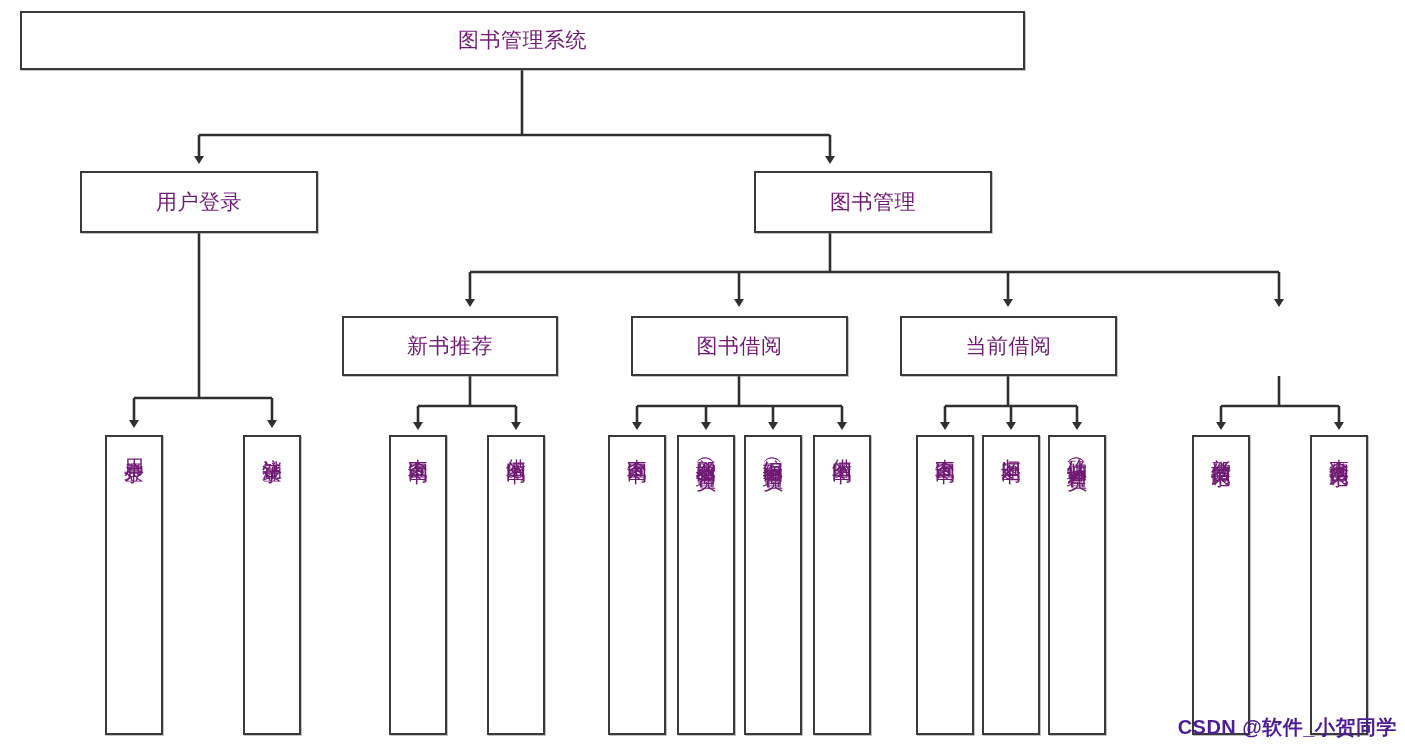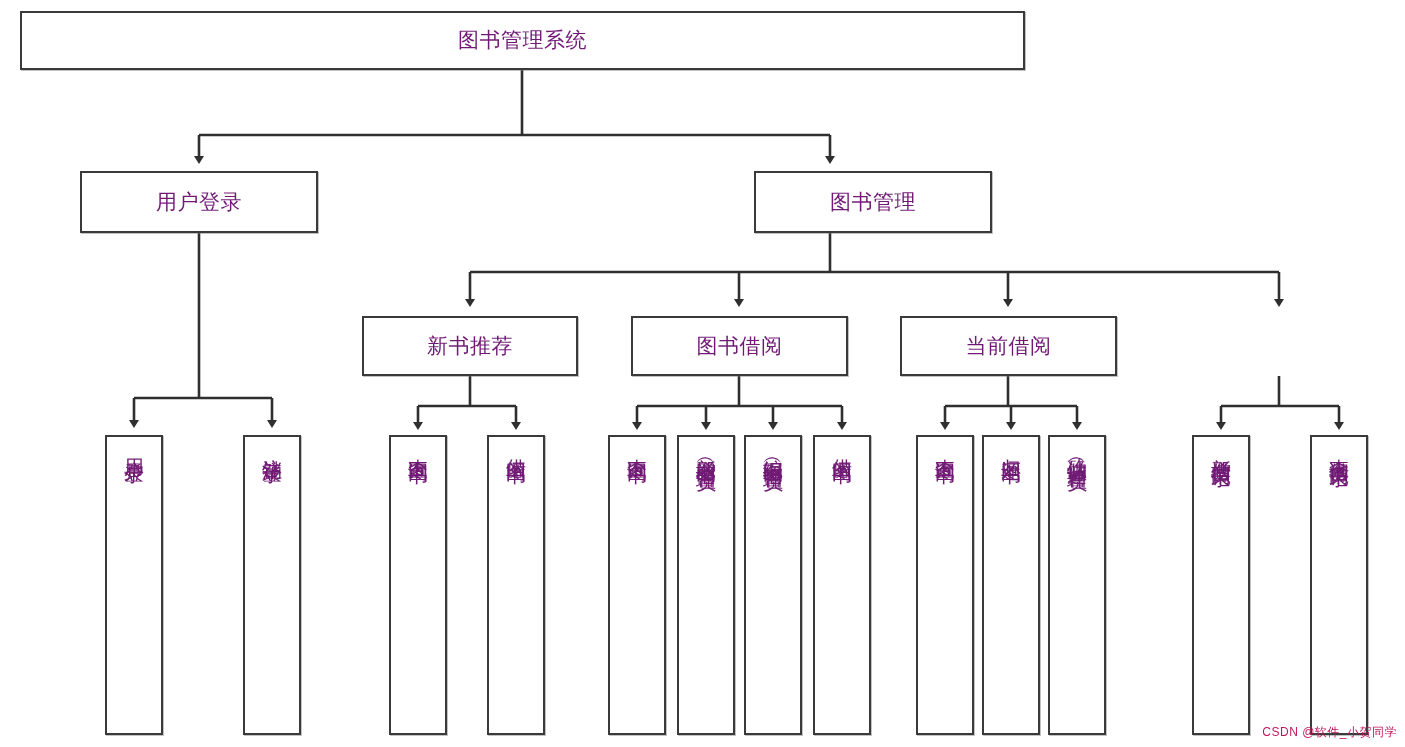--- a/index.html
+++ b/index.html
@@ -52,25 +52,26 @@
     font-size: 20px;
     line-height: 1.45;
     letter-spacing: 2px;
     white-space: normal;
     text-align: left;
   }
   .watermark {
     position: absolute;
     right: 8px;
     bottom: 6px;
-    font-size: 12px;
-    color: #be185d;
+    font-size: 20px;
+    color: #4c1d95;
     letter-spacing: 0.5px;
     white-space: nowrap;
     user-select: none;
+    font-weight: bold;
   }
 </style>
 </head>
 <body>
 
 <div id="canvas">
 
   <svg class="edges" viewBox="0 0 1405 747">
     <defs>
       <marker id="arrow" markerWidth="10" markerHeight="10" refX="4" refY="5" orient="auto" markerUnits="userSpaceOnUse">
@@ -125,21 +126,21 @@
     <span class="label">图书管理系统</span>
   </div>
 
   <div class="node" style="left:80px; top:171px; width:238px; height:62px;">
     <span class="label">用户登录</span>
   </div>
   <div class="node" style="left:711px; top:171px; width:238px; height:62px;margin-left:43px;">
     <span class="label">图书管理</span>
   </div>
 
-  <div class="node" style="left:362px; top:316px; width:216px; height:60px;">
+  <div class="node" style="left:342px; top:316px; width:216px; height:60px;">
     <span class="label">新书推荐</span>
   </div>
   <div class="node" style="left:631px; top:316px; width:217px; height:60px;text-align:center;">
     <span class="label">图书借阅</span>
   </div>
   <div class="node" style="left:900px; top:316px; width:217px; height:60px;">
     <span class="label">当前借阅</span>
   </div>
 
   <div class="node vertical" style="left:105px; top:435px; width:58px; height:300px;">

